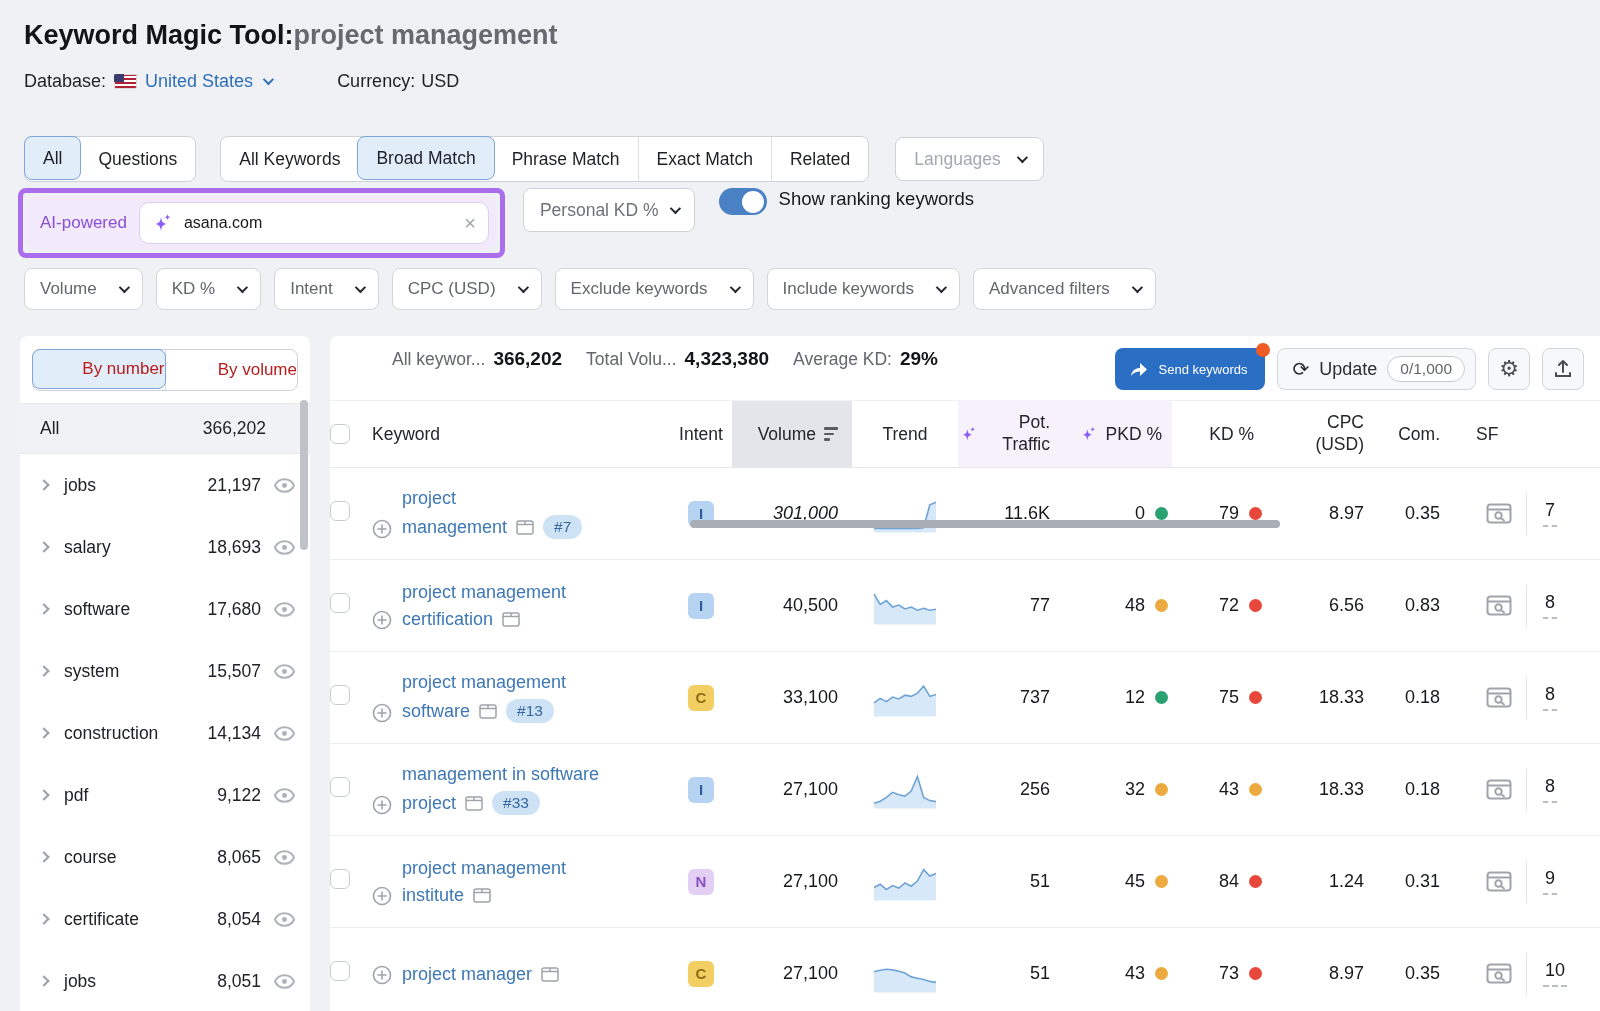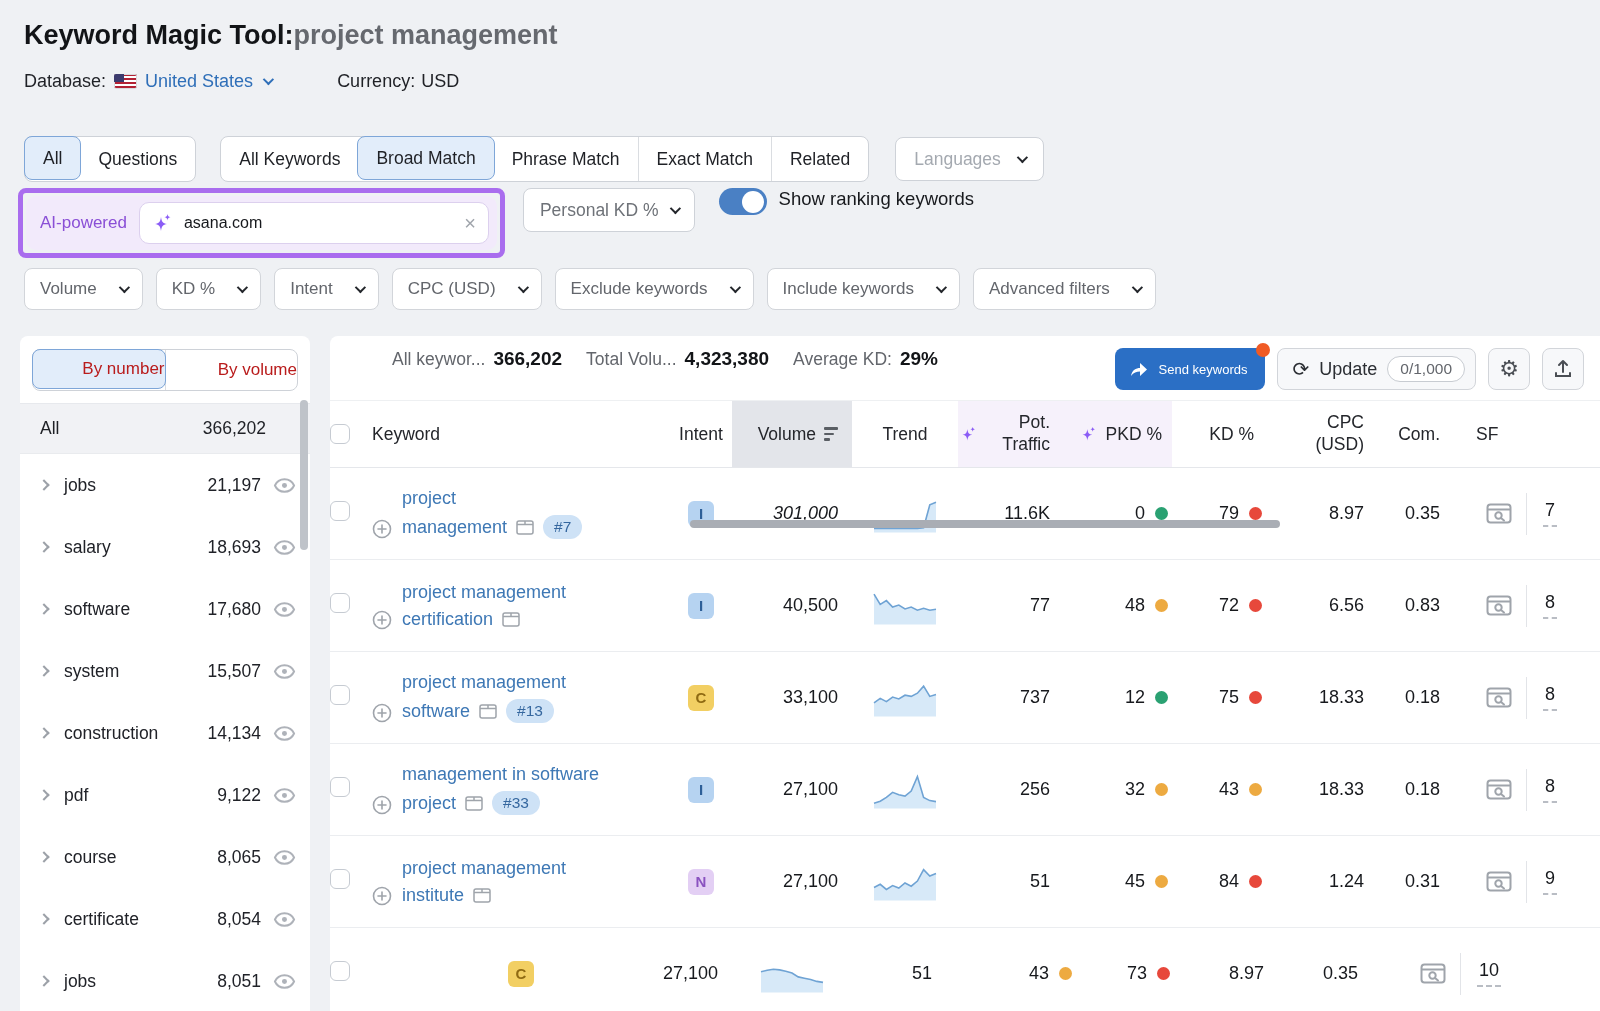--- a/index.html
+++ b/index.html
@@ -737,20 +737,40 @@
       </svg>
     </div>
     <div class="sf-cell">
       <span class="sf-divider"></span>
       <span class="sf-num">9</span>
     </div>
   </div>
 
   <div class="tgrid trow">
     <div><span class="checkbox"></span></div>
+    <div class="c-kw">
+      <svg class="plus-icon" width="20" height="20" viewBox="0 0 20 20">
+        <circle cx="10" cy="10" r="8.5" fill="none" stroke="#9FA4AB" stroke-width="1.6"></circle>
+        <path d="M10 6 L10 14 M6 10 L14 10" stroke="#9FA4AB" stroke-width="1.6" stroke-linecap="round"></path>
+      </svg>
+      <div class="kw-lines">
+        <span class="kw-line kw-line1">
+                  <a class="kw-a">project manager</a>
+                  <span class="kw-tail" style="display:inline-flex;align-items:center;gap:9px;">
+            <svg class="serp-sm" width="18" height="15" viewBox="0 0 18 15">
+              <rect x="1" y="1" width="16" height="13" rx="2" fill="none" stroke="#9FA4AB" stroke-width="1.5"></rect>
+              <line x1="1" y1="4.5" x2="17" y2="4.5" stroke="#9FA4AB" stroke-width="1.5"></line>
+              <line x1="9" y1="1" x2="9" y2="4.5" stroke="#9FA4AB" stroke-width="1.5"></line>
+            </svg>
+
+          </span>
+                </span>
+
+      </div>
+    </div>
     <div class="center" style="display:flex;">
               <span class="intent-badge intent-C">C</span>
             </div>
     <div class="right num" style="display:flex;padding-right:14px;">27,100</div>
     <div class="center" style="display:flex;">
               <svg class="spark" width="64" height="40" viewBox="0 0 64 40">
                 <polygon points="1.0,17.8 7.2,16.2 13.4,15.2 19.6,15.9 25.8,17.2 32.0,19.1 38.2,22.9 44.4,24.2 50.6,25.5 56.8,27.4 63.0,28.4 63,38.5 1,38.5" fill="#D7E9F8"></polygon>
                 <polyline points="1.0,17.8 7.2,16.2 13.4,15.2 19.6,15.9 25.8,17.2 32.0,19.1 38.2,22.9 44.4,24.2 50.6,25.5 56.8,27.4 63.0,28.4" fill="none" stroke="#6FA3D4" stroke-width="1.6"></polyline>
               </svg>
             </div>

